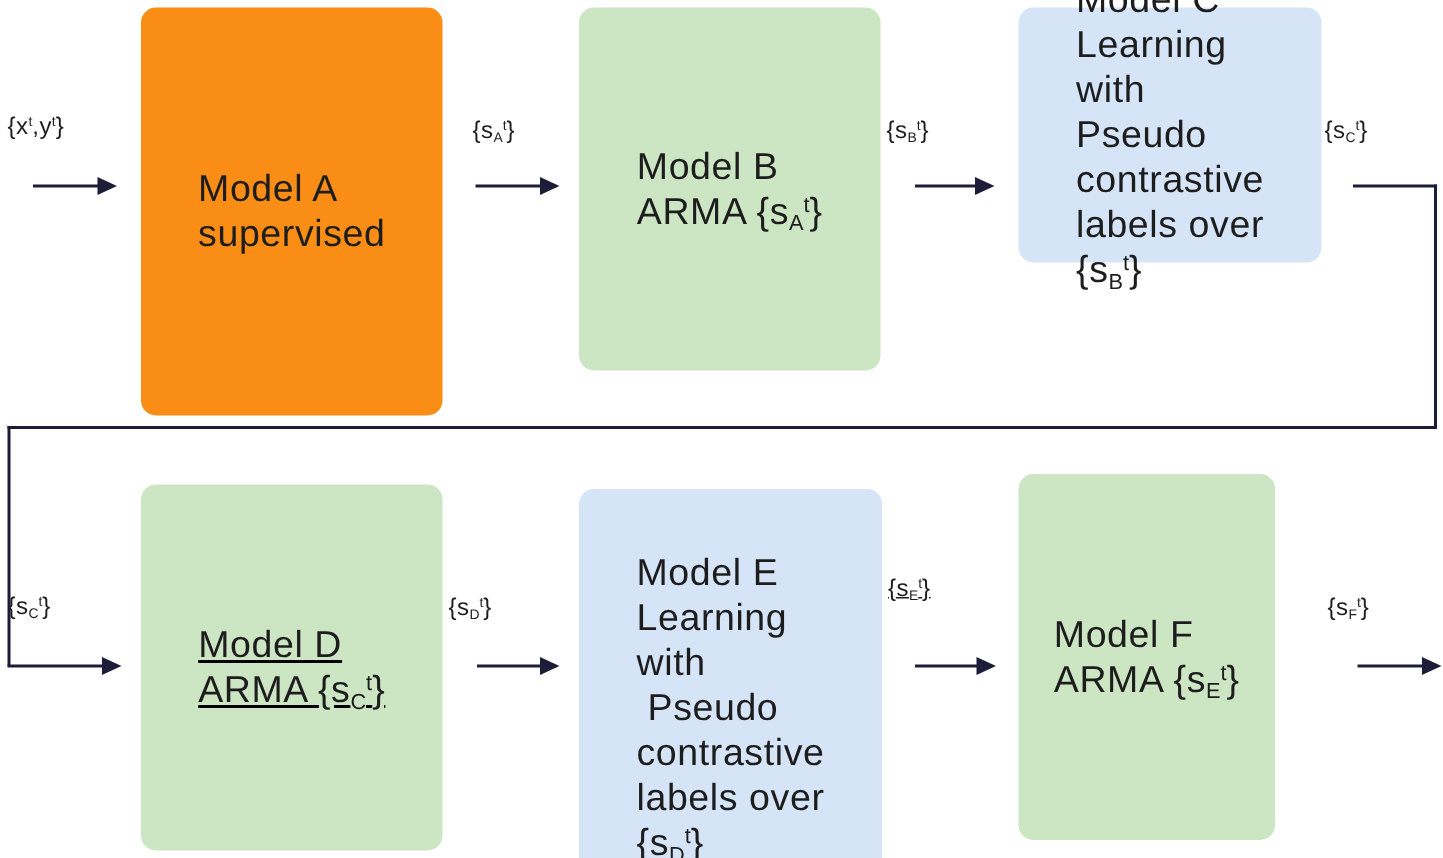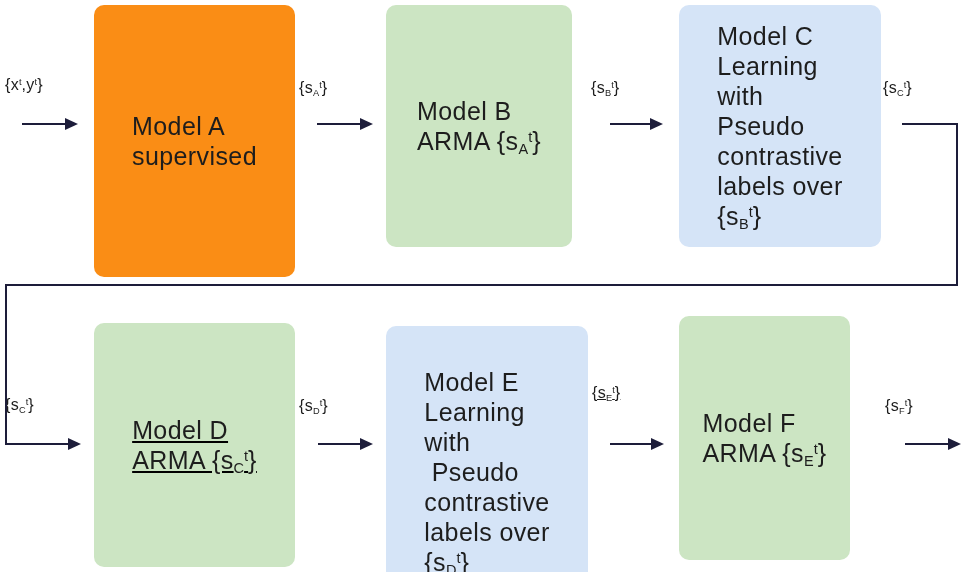--- a/index.html
+++ b/index.html
@@ -33,42 +33,42 @@
   .box-content {
     font-size: 25px;
     line-height: 30px;
     letter-spacing: 0.4px;
     color: var(--text);
     text-align: left;
   }
   .box-line { white-space: pre; }
 
   #box-a { left: 94px;  top: 5px;   width: 201px; height: 272px; background: var(--orange); }
-  #box-b { left: 386px; top: 5px;   width: 186px; height: 242px; background: var(--green); }
-  #box-c { left: 679px; top: 5px;   width: 202px; height: 242px; background: var(--blue); }
+  #box-b { left: 386px; top: 5px;   width: 201px; height: 242px; background: var(--green); }
+  #box-c { left: 679px; top: 5px;   width: 202px; height: 170px; background: var(--blue); }
   #box-d { left: 94px;  top: 323px; width: 201px; height: 244px; background: var(--green); text-decoration: underline; }
   #box-e { left: 386px; top: 326px; width: 202px; height: 292px; background: var(--blue); }
   #box-f { left: 679px; top: 316px; width: 171px; height: 244px; background: var(--green); }
 
   
   .mlabel {
     position: absolute;
     width: 90px;
     font-size: 16px;
     letter-spacing: 0.3px;
     color: var(--text);
     text-align: left;
     white-space: pre;
   }
   sub, sup { line-height: 0; letter-spacing: 0; }
   sub { font-size: 0.58em; vertical-align: -0.3em; }
   sup { font-size: 0.58em; vertical-align: 0.55em; }
 
   #lbl-input   { left: 5px;   top: 76px; }
-  #lbl-sa      { left: 299px; top: 79px; }
+  #lbl-sa      { left: 315px; top: 79px; }
   #lbl-sb      { left: 591px; top: 79px; }
   #lbl-sc-out  { left: 883px; top: 79px; }
   #lbl-sc-in   { left: 5px;   top: 396px; }
   #lbl-sd      { left: 299px; top: 397px; }
   #lbl-se      { left: 592px; top: 384px; text-decoration: underline; }
   #lbl-sf      { left: 885px; top: 397px; }
 
   
   .hline { position: absolute; height: 2px; background: var(--line); }
   .vline { position: absolute; width: 2px;  background: var(--line); }

